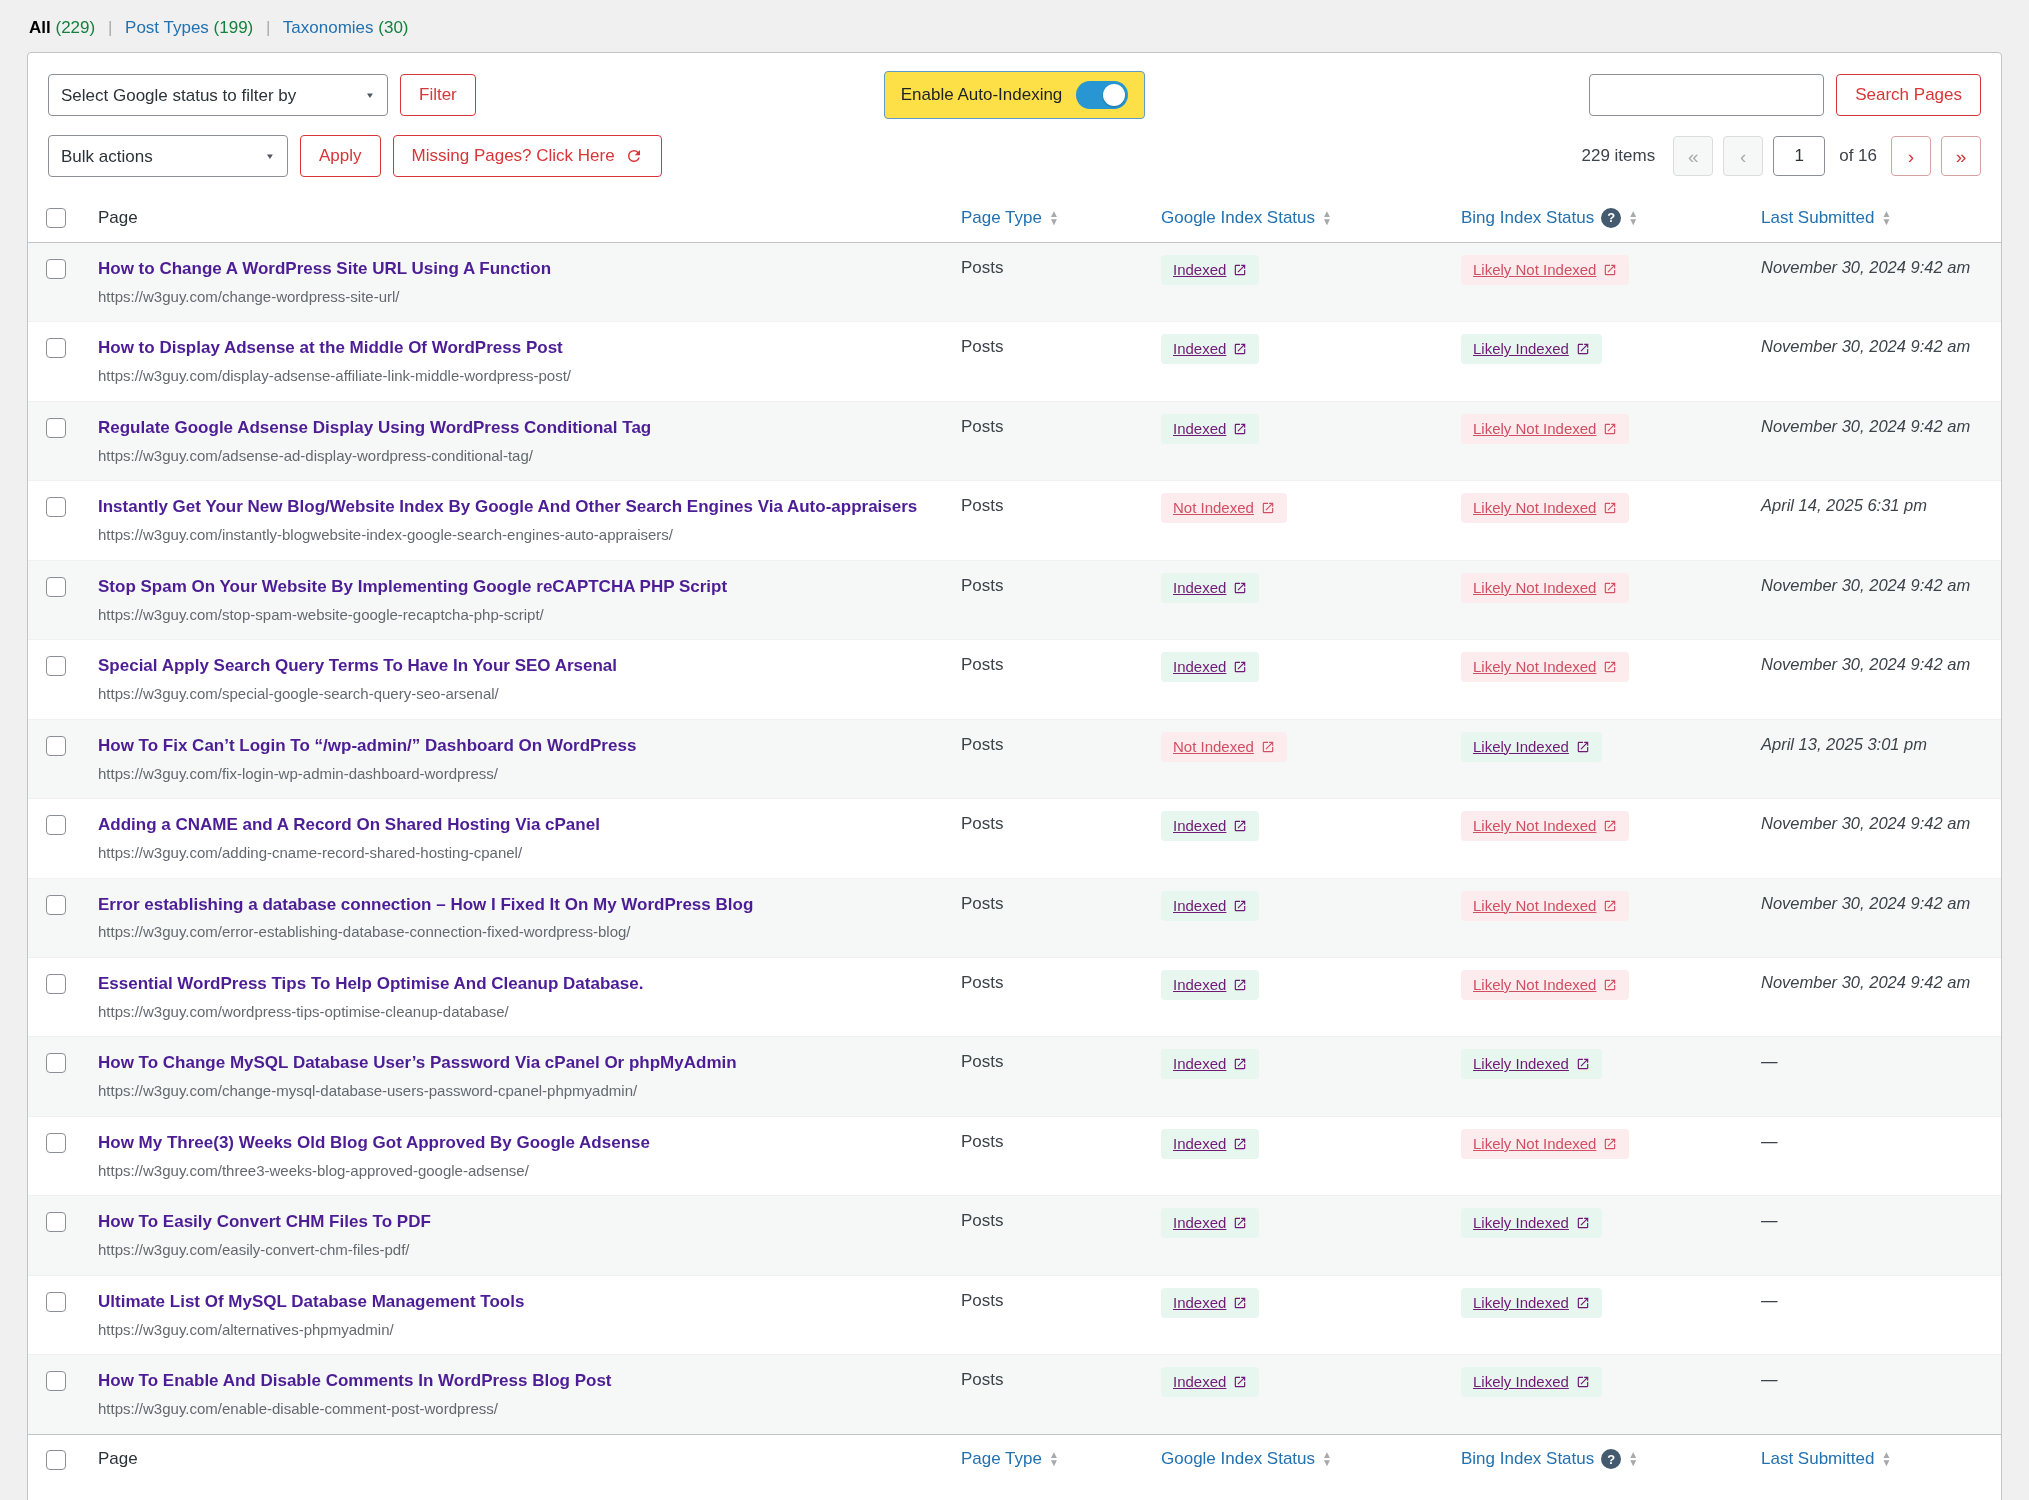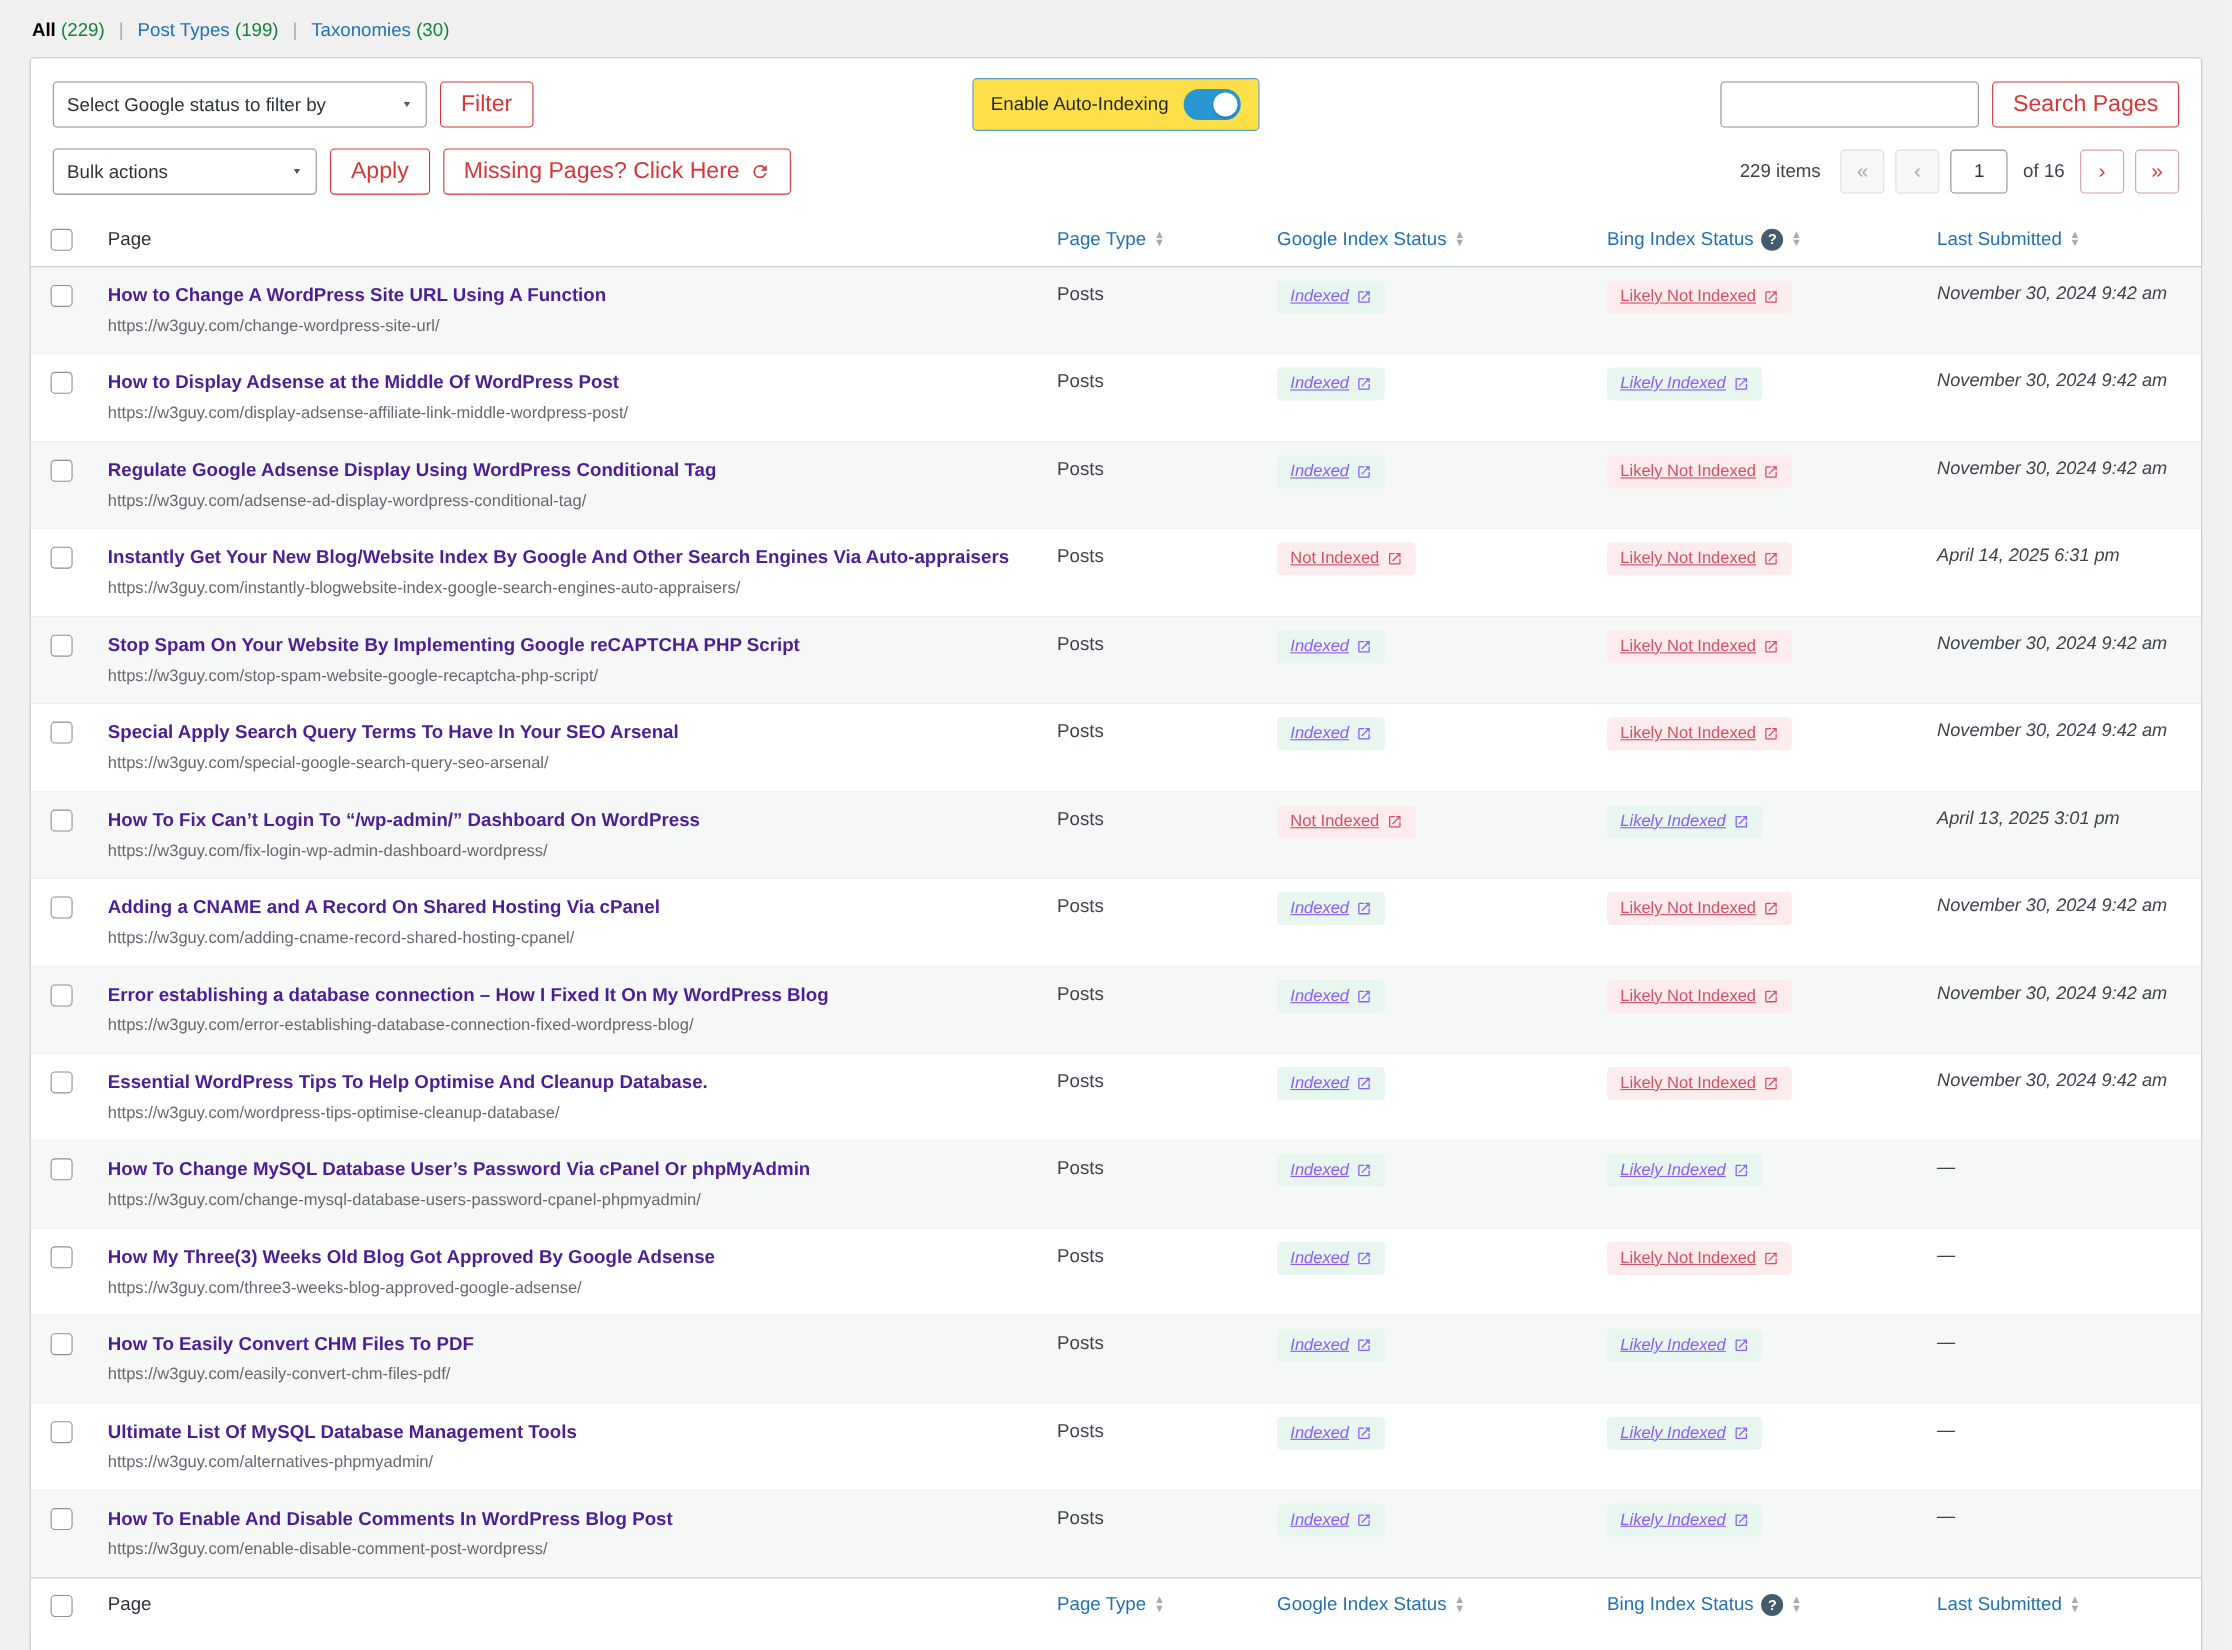--- a/index.html
+++ b/index.html
@@ -38,21 +38,21 @@
     appearance:none; -webkit-appearance:none;
     height:42px; font-family:inherit; font-size:17px; color:#2c3338;
     background:#fff; border:1px solid #8c8f94; border-radius:4px;
     padding:0 38px 0 12px; cursor:pointer;
   }
   .status-select { min-width:340px; }
   .bulk-select { min-width:240px; }
 
   .btn-outline {
     background:#fff; border:1px solid #d63638; color:#d63638;
-    font-family:inherit; font-size:21px; font-weight:400;
+    font-family:inherit; font-size:17px; font-weight:400;
     height:42px; padding:0 18px; border-radius:4px; cursor:pointer;
     display:inline-flex; align-items:center; gap:10px; white-space:nowrap;
   }
   .btn-outline svg { display:block; }
 
   .auto-index-box {
     display:inline-flex; align-items:center; gap:14px;
     border:1px solid #5d9cc9; border-radius:4px;
     padding:9px 16px; background:#fde047; cursor:pointer;
     font-size:17px; color:#1d2327;
@@ -140,21 +140,21 @@
   .row-url { color:#646970; font-size:15px; margin-top:6px; line-height:1.3; }
   .cell-type { color:#3c434a; }
   .cell-date { color:#3c434a; font-size:16.5px;font-style:italic; }
 
   .badge {
     display:inline-flex; align-items:center; gap:7px;
     padding:6px 12px; border-radius:4px; font-size:15px; line-height:1.2;
     cursor:pointer; white-space:nowrap; margin-top:-3px;
   }
   .badge svg { display:block; }
-  .badge.good { color:#8b5cf6; background:#e7f6ef;font-style:italic; }
+  .badge.good { color:#701a75; background:#e7f6ef; }
   .badge.bad  { color:#d14f62; background:#fcecee; }
 </style>
 </head>
 <body>
 
 <div class="subsubsub">
   <span class="current-view"><span>All</span> <span class="count">(229)</span></span>
   <span class="sep">|</span>
   <a href="#"><span>Post Types</span></a> <span class="count">(199)</span>
   <span class="sep">|</span>

